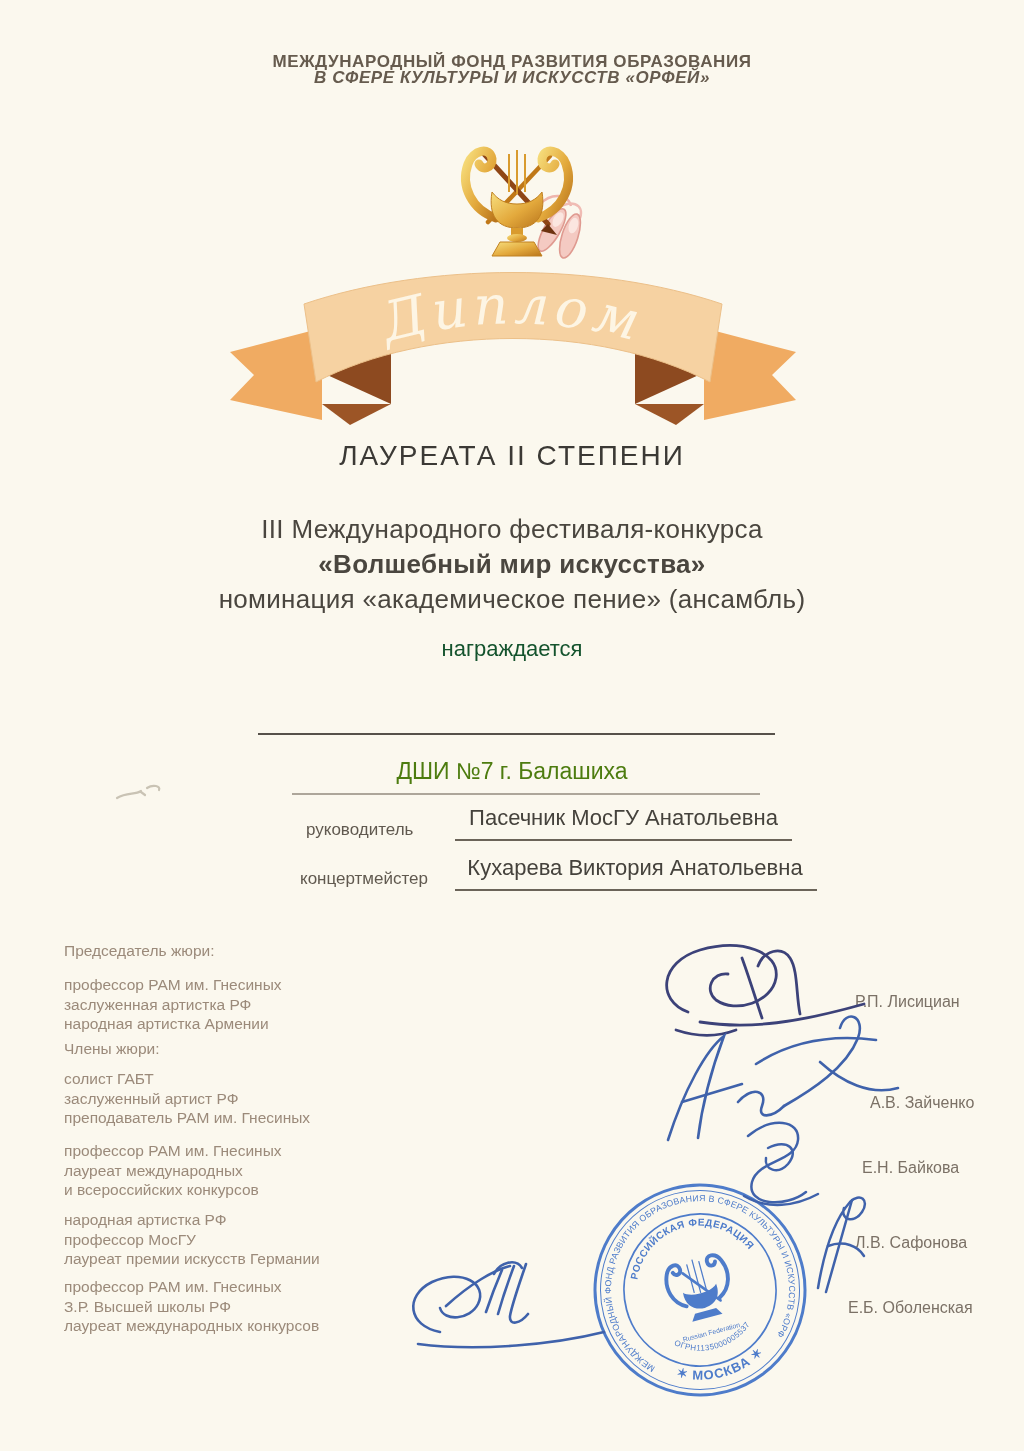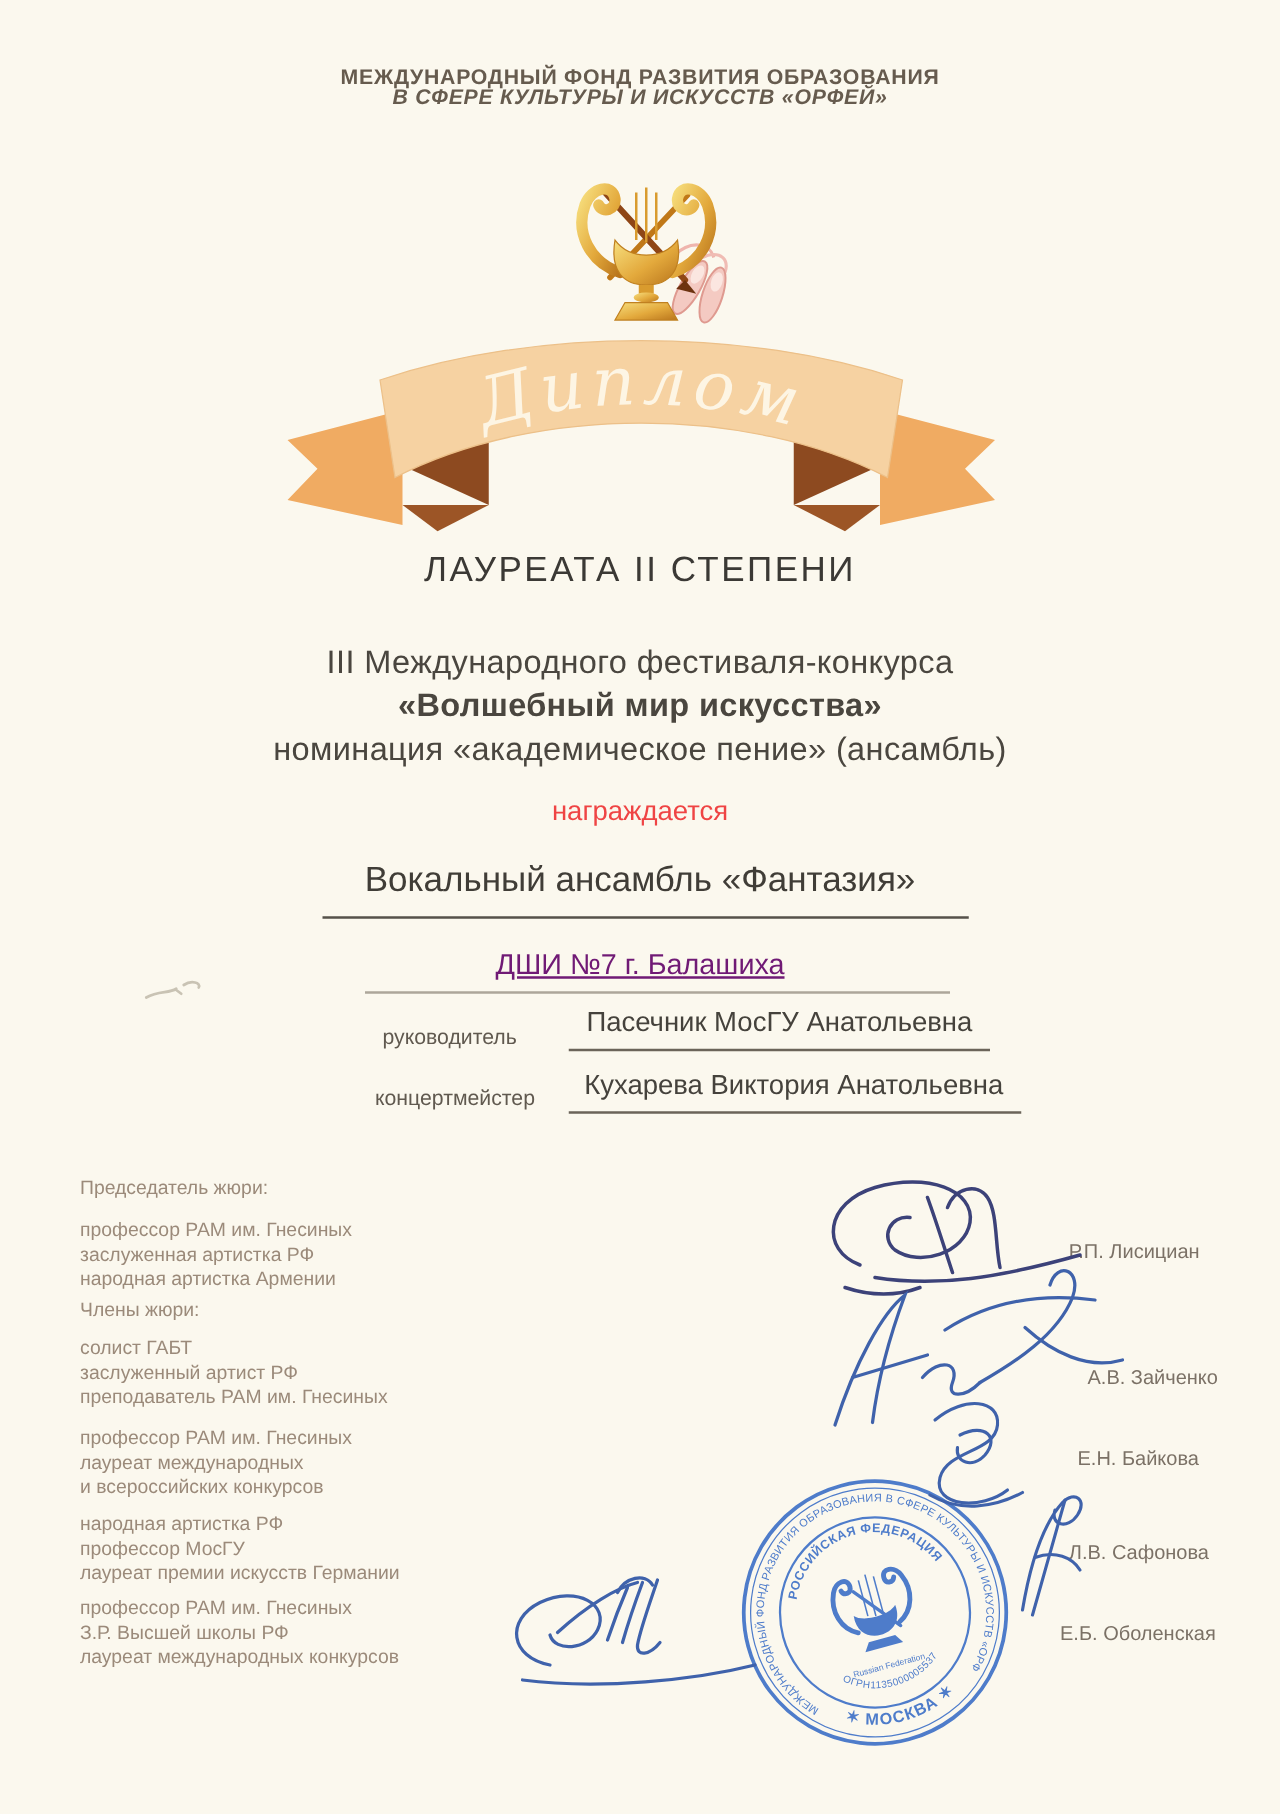--- a/index.html
+++ b/index.html
@@ -6,23 +6,23 @@
   .page{
     position:relative;width:1024px;height:1451px;margin:0 auto;
     background:#fbf8ee;overflow:hidden;
     font-family:"Liberation Sans",sans-serif;color:#43403a;
   }
   .abs{position:absolute;}
   .ctr{left:0;right:0;text-align:center;}
   .org-line{font-size:17px;font-weight:bold;letter-spacing:.6px;color:#665b4e;}
   .degree{font-size:28px;letter-spacing:2px;color:#3b3935;}
   .fest{font-size:26px;color:#4a463f;letter-spacing:.3px;}
-  .awarded{font-size:22px;color:#ef4444;}
+  .awarded{font-size:22px;color:#14532d;}
   .recipient{font-size:28px;color:#403d37;}
-  .school{font-size:23px;color:#701a75;text-decoration:underline;}
+  .school{font-size:23px;color:#4d7c0f;}
   .rule{background:#56514a;height:2px;}
   .rule.light{background:#938b7e;height:2px;opacity:.75;}
   .field-label{font-size:17px;color:#60594f;}
   .field-name{font-size:22px;color:#45423c;text-align:center;}
   .jury{font-size:15.5px;line-height:19.5px;color:#9b8a7a;}
   .jury .grp{position:absolute;left:0;white-space:nowrap;}
   .signatory{font-size:16px;color:#7b7166;white-space:nowrap;}
   .cityyear{font-size:17px;font-weight:bold;letter-spacing:1px;color:#6e665c;}
   svg{display:block;}
 </style>
@@ -89,21 +89,20 @@
       <textPath href="#bannerArc" startOffset="50%" text-anchor="middle">Диплом</textPath>
     </text>
   </svg>
 
   <div class="abs ctr degree" style="top:440px;">ЛАУРЕАТА II СТЕПЕНИ</div>
   <div class="abs ctr fest" style="top:514px;">III Международного фестиваля-конкурса</div>
   <div class="abs ctr fest" style="top:549px;font-weight:bold;">«Волшебный мир искусства»</div>
   <div class="abs ctr fest" style="top:584px;">номинация «академическое пение» (ансамбль)</div>
   <div class="abs ctr awarded" style="top:636px;">награждается</div>
 
-  <div class="abs ctr recipient" style="top:688px;">Вокальный ансамбль «Фантазия»</div>
   <div class="abs rule" style="left:258px;top:733px;width:517px;"></div>
   <div class="abs ctr school" style="top:758px;">ДШИ №7 г. Балашиха</div>
   <div class="abs rule light" style="left:292px;top:793px;width:468px;"></div>
 
   <div class="abs field-label" style="left:306px;top:820px;">руководитель</div>
   <div class="abs field-name" style="left:455px;top:805px;width:337px;">Пасечник МосГУ Анатольевна</div>
   <div class="abs rule" style="left:455px;top:839px;width:337px;background:#6b6459;"></div>
 
   <div class="abs field-label" style="left:300px;top:869px;">концертмейстер</div>
   <div class="abs field-name" style="left:452px;top:855px;width:366px;">Кухарева Виктория Анатольевна</div>

